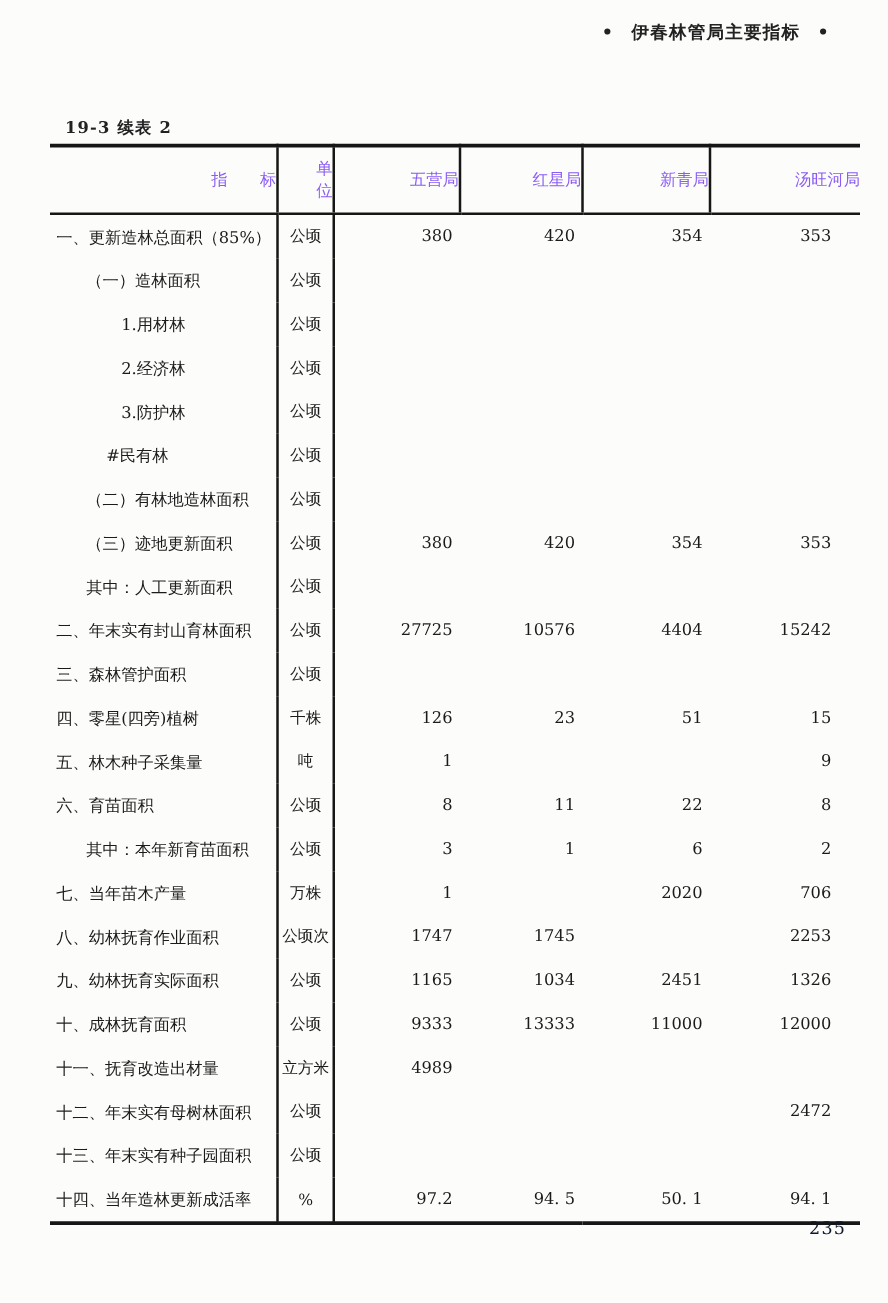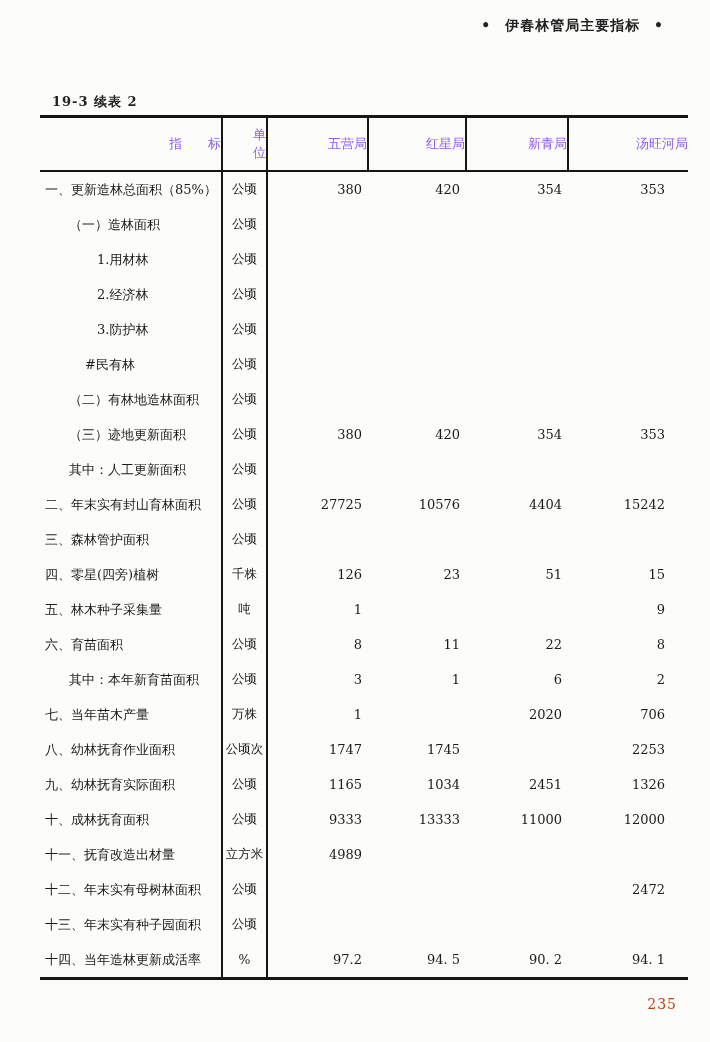--- a/index.html
+++ b/index.html
@@ -72,23 +72,23 @@
     font-size: 12.5px;
     margin-top: 46px;
   }
   td.cell-value {
     text-align: right;
     padding-right: 6px;
   }
   td.cell-value.last { padding-right: 23px; }
   .page-number {
     position: absolute;
-    top: 996px; right: 33px;
+    top: 975px; right: 33px;
     font-size: 14px;
-    color: #c2410c;
+    color: #0f172a;
     letter-spacing: 1px;
   }
 </style>
 </head>
 <body>
 
 <div class="page-header">• 伊春林管局主要指标 •</div>
 
 <div class="table-label">19-3  续表 2</div>
 
@@ -286,19 +286,19 @@
         <td class="cell-value"></td>
         <td class="cell-value"></td>
         <td class="cell-value"></td>
         <td class="cell-value last"></td>
       </tr>
       <tr>
         <td class="cell-indicator indent-0">十四、当年造林更新成活率</td>
         <td class="cell-unit">%</td>
         <td class="cell-value">97.2</td>
         <td class="cell-value">94. 5</td>
-        <td class="cell-value">90. 2</td>
+        <td class="cell-value">50. 1</td>
         <td class="cell-value last">94. 1</td>
       </tr>
     </tbody>
 </table>
 
 <div class="page-number">235</div>
 
 </body></html>

